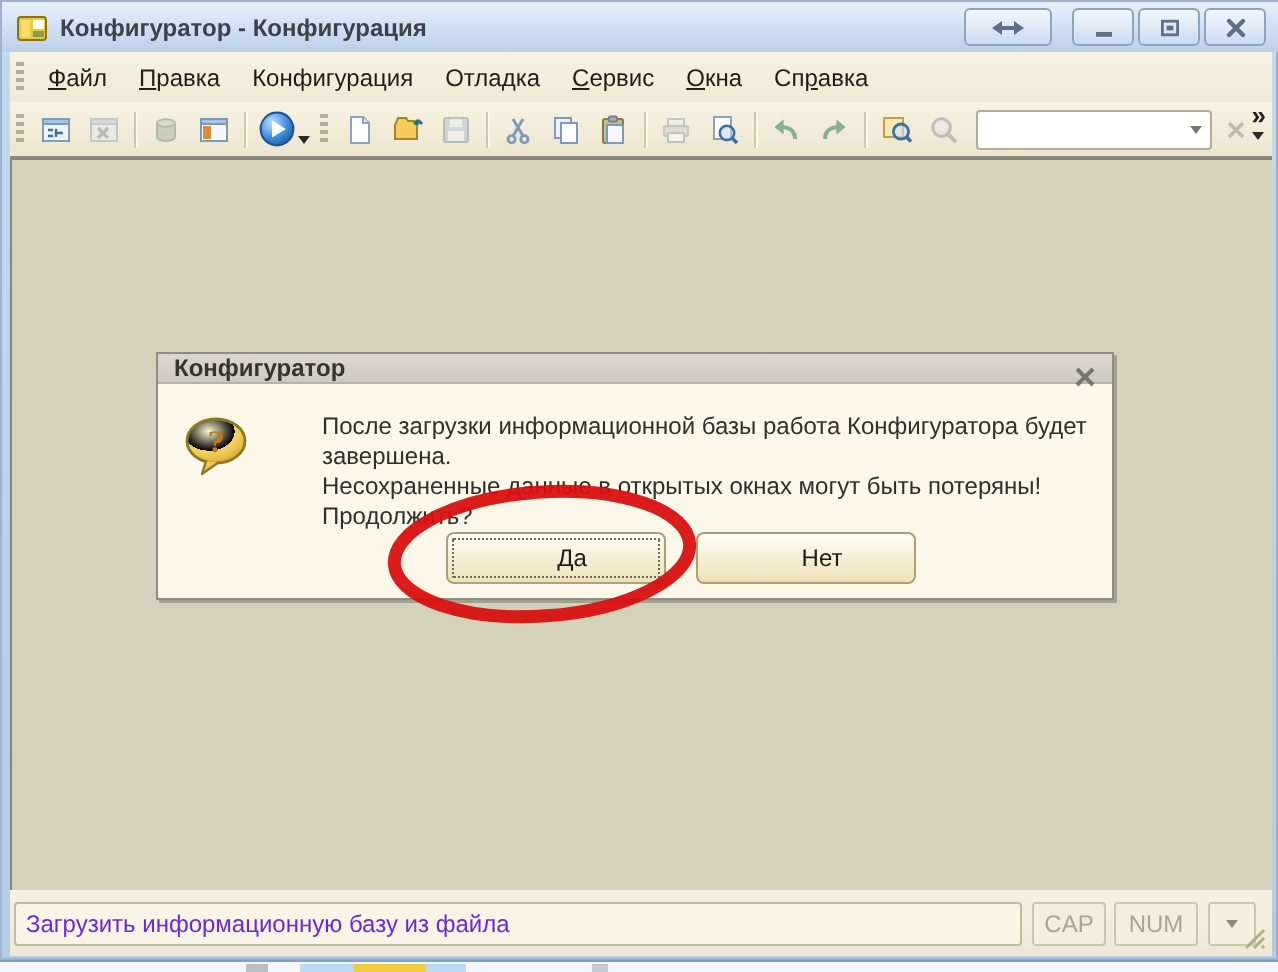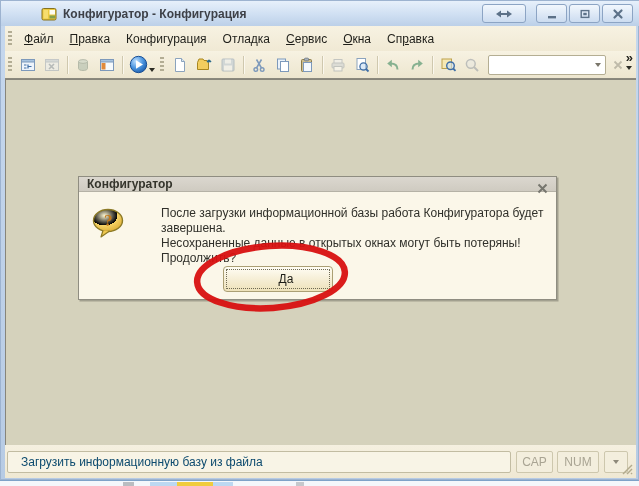--- a/index.html
+++ b/index.html
@@ -7,21 +7,21 @@
   body { font-family:"Liberation Sans", sans-serif; font-size:12px; color:#2e2e28; }
 
   .screen { position:relative; width:639px; height:486px; background:#dfe9f5; }
 
   
   .app-window { position:absolute; left:0; top:0; width:639px; height:480px;
     background:linear-gradient(#c6d8ee,#b7cbe4); border:1px solid #9db3d0; }
 
   
   .titlebar { position:absolute; left:0; top:0; width:638px; height:25px;
-    background:linear-gradient(#e7f0fb,#cfdff2 55%,#bcd0e8); display:flex; align-items:center;padding-left:33px; }
+    background:linear-gradient(#e7f0fb,#cfdff2 55%,#bcd0e8); display:flex; align-items:center; }
   .app-icon { width:16px; height:16px; margin:0 6px 0 7px; flex:0 0 auto; }
   .title-text { color:#3e4148; font-weight:bold; font-size:12px; }
   .win-controls { position:absolute; right:6px; top:3px; display:flex; }
   .win-btn { width:31px; height:19px; margin-left:2px; border:1px solid #8ca4c4; border-radius:3px;
     background:linear-gradient(#f2f7fd,#ccdcf0); display:flex; align-items:center; justify-content:center; }
   .win-btn.switch { width:44px; margin-right:8px; }
 
   
   .menubar { position:absolute; left:4px; top:25px; width:631px; height:25px;
     background:linear-gradient(#f7f2e2,#f0e9d4); display:flex; align-items:center; }
@@ -51,21 +51,21 @@
 
   
   .workspace { position:absolute; left:4px; top:78px; width:631px; height:366px;
     background:#d5d2bc; border-left:1px solid #87857a; border-top:1px solid #87857a; }
 
   
   .statusbar { position:absolute; left:4px; top:444px; width:631px; height:33px;
     background:linear-gradient(#f5f0e0,#efe8d3); display:flex; align-items:center; }
   .status-field { position:absolute; left:2px; top:6px; width:504px; height:22px;
     border:1px solid #c2bca2; border-radius:2px; background:#f8f4e6;
-    display:flex; align-items:center; padding-left:13px; color:#0c4a6e; }
+    display:flex; align-items:center; padding-left:5px; color:#6d28d9; }
   .kbd-box { position:absolute; top:6px; height:22px; border:1px solid #cdc7ad; border-radius:2px;
     color:#a9a493; display:flex; align-items:center; justify-content:center; font-size:12px; background:#f3eedd; }
   .kbd-cap { left:511px; width:37px; }
   .kbd-num { left:552px; width:42px; }
   .status-dd { position:absolute; left:599px; top:6px; width:24px; height:22px;
     border:1px solid #cdc7ad; border-radius:2px; background:#f3eedd;
     display:flex; align-items:center; justify-content:center; }
   .status-dd .dd-arrow { margin:0; border-top-color:#8e897a; }
   .resize-grip { position:absolute; right:2px; bottom:2px; }
 
@@ -341,20 +341,21 @@
       <text x="17" y="19" font-size="14" font-weight="bold" fill="#c1791c" text-anchor="middle" font-family="DejaVu Serif, serif">?</text>
     </svg>
 
     <div class="dlg-msg">
       <div>После загрузки информационной базы работа Конфигуратора будет завершена.</div>
       <div>Несохраненные данные в открытых окнах могут быть потеряны!</div>
       <div>Продолжить?</div>
     </div>
 
     <div class="dlg-btn yes">Да</div>
+    <div class="dlg-btn no">Нет</div>
   </div>
 
   <svg class="annotation-layer" width="639" height="486" viewBox="0 0 639 486">
     <ellipse cx="271" cy="277" rx="74" ry="31" transform="rotate(-4 271 277)" fill="none" stroke="#d81010" stroke-width="6.5" stroke-linecap="round" opacity="0.95"></ellipse>
   </svg>
 
   <div class="taskbar">
     <div class="tb-seg" style="left:123px;width:11px;background:#babdc1;"></div>
     <div class="tb-seg" style="left:150px;width:83px;background:#bdd8f1;"></div>
     <div class="tb-seg" style="left:177px;width:36px;background:#f0cc3e;"></div>

